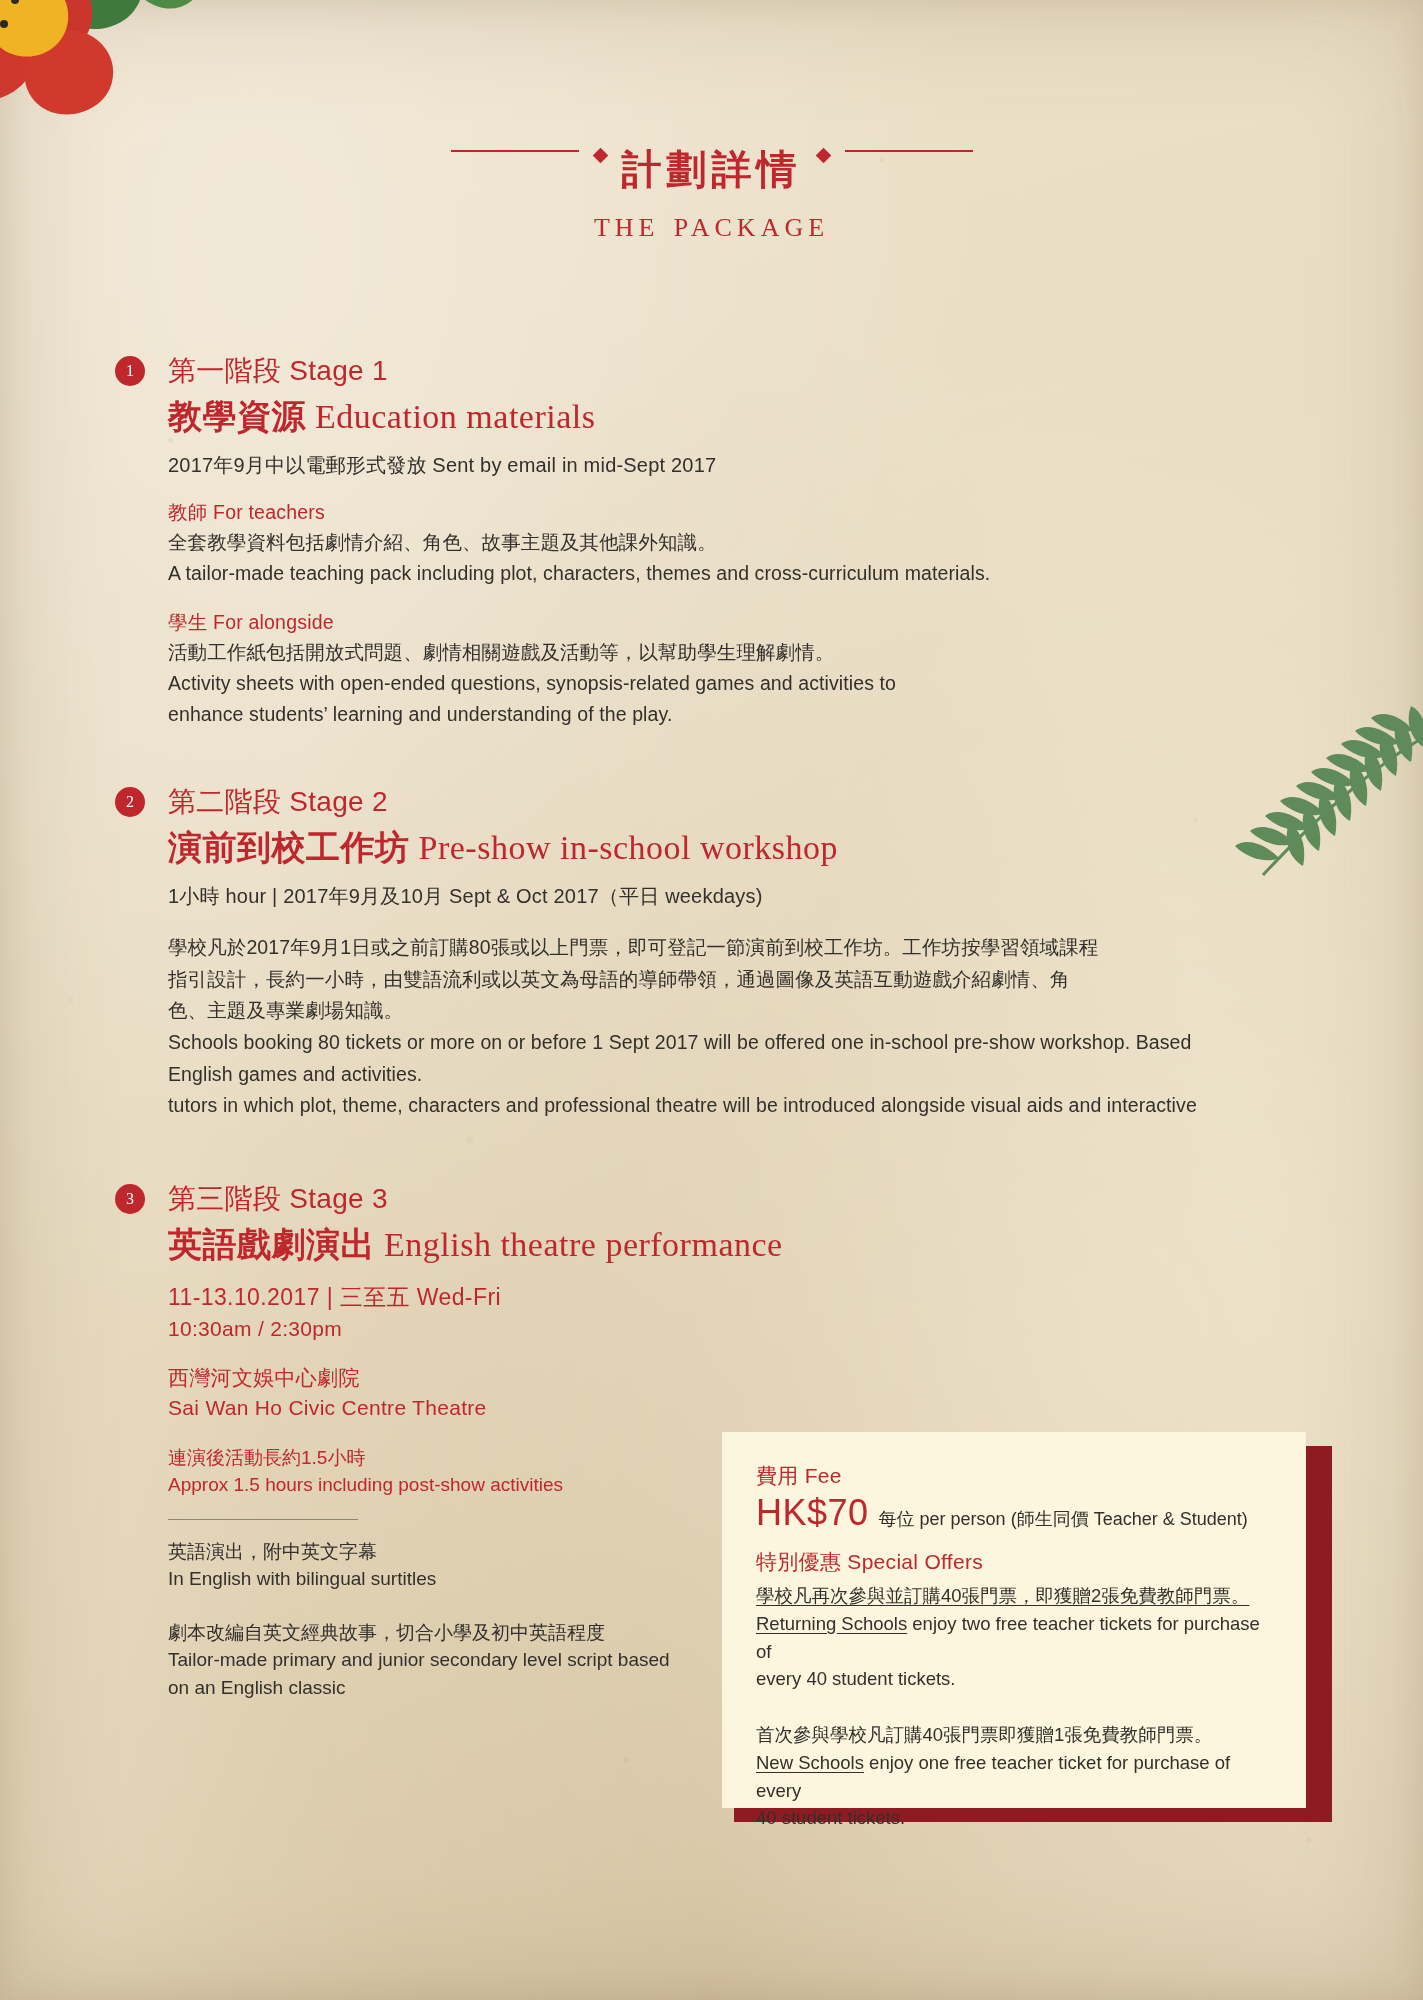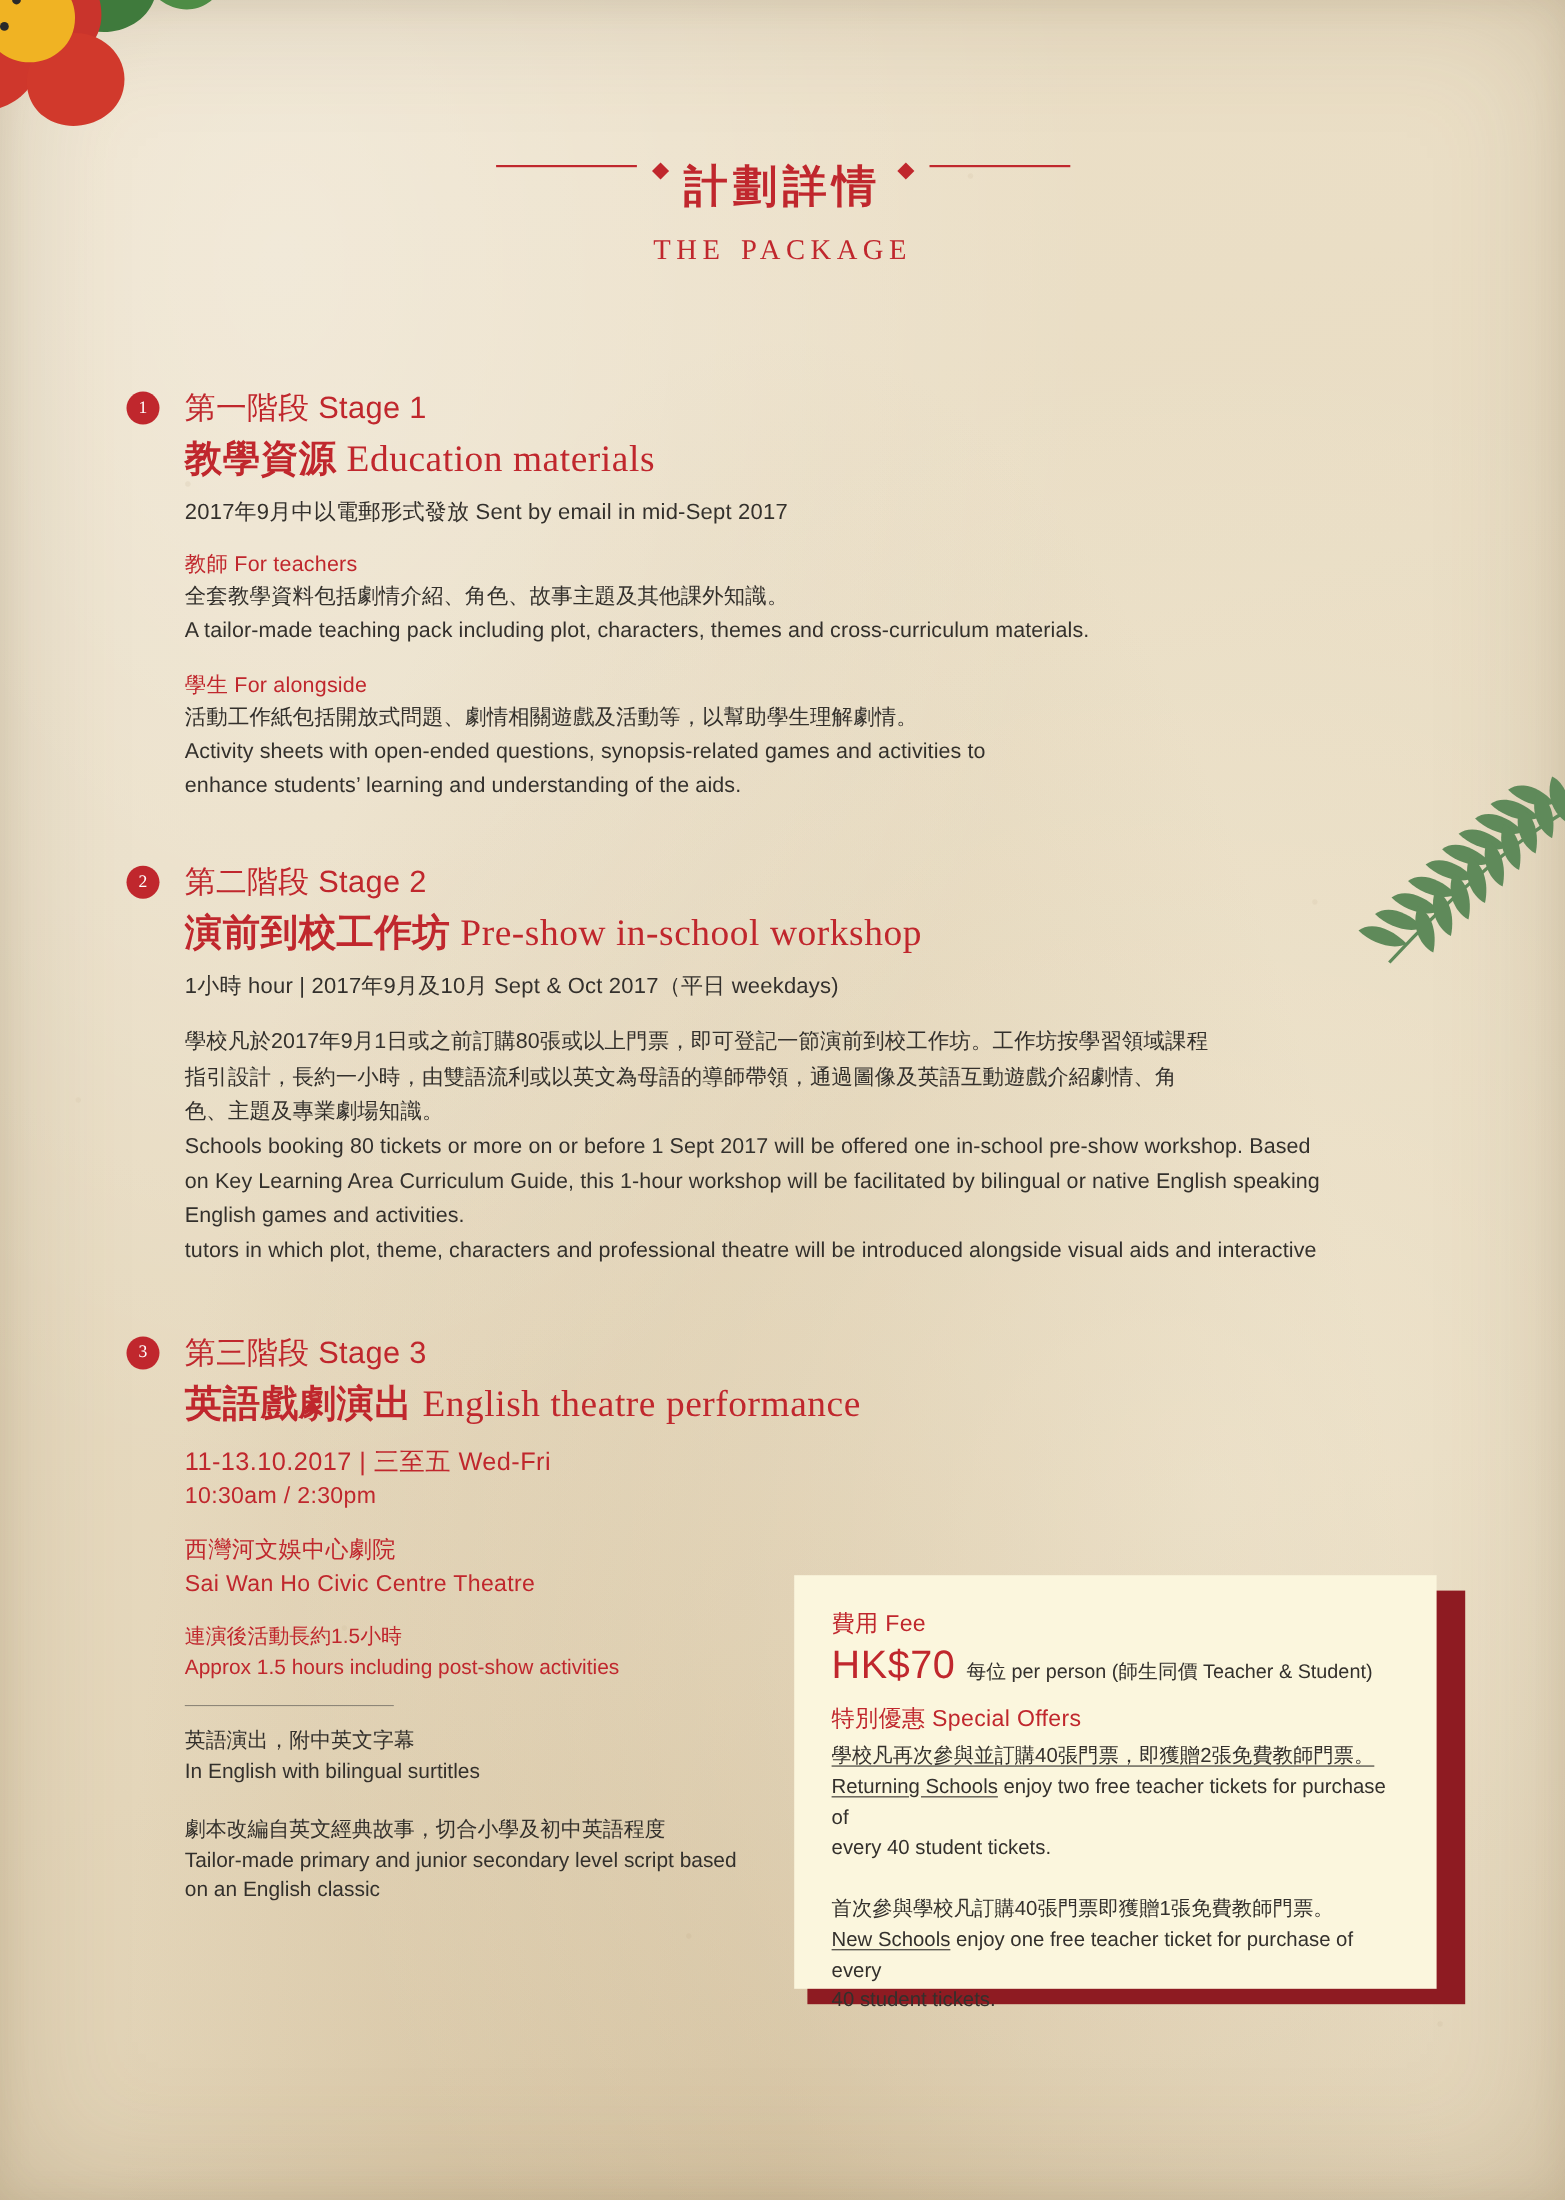--- a/index.html
+++ b/index.html
@@ -350,38 +350,37 @@
       </div>
       <div class="stage-sub">2017年9月中以電郵形式發放 Sent by email in mid-Sept 2017</div>
 
       <div class="red-sub">教師 For teachers</div>
       <p class="para">全套教學資料包括劇情介紹、角色、故事主題及其他課外知識。</p>
       <p class="para">A tailor-made teaching pack including plot, characters, themes and cross-curriculum materials.</p>
 
       <div class="red-sub">學生 For alongside</div>
       <p class="para">活動工作紙包括開放式問題、劇情相關遊戲及活動等，以幫助學生理解劇情。</p>
       <p class="para">Activity sheets with open-ended questions, synopsis-related games and activities to</p>
-      <p class="para">enhance students’ learning and understanding of the aids.</p>
+      <p class="para">enhance students’ learning and understanding of the play.</p>
     </section>
 
     <section class="stage gap-stage2">
       <div class="badge">2</div>
       <div class="stage-label">第二階段 Stage 2</div>
       <div class="stage-title">
         <span class="zh">演前到校工作坊</span>
         <span>Pre-show in-school workshop</span>
       </div>
       <div class="stage-sub">1小時 hour | 2017年9月及10月 Sept &amp; Oct 2017（平日 weekdays)</div>
 
       <div class="blocktext">
         <div>學校凡於2017年9月1日或之前訂購80張或以上門票，即可登記一節演前到校工作坊。工作坊按學習領域課程</div>
         <div>指引設計，長約一小時，由雙語流利或以英文為母語的導師帶領，通過圖像及英語互動遊戲介紹劇情、角</div>
         <div>色、主題及專業劇場知識。</div>
         <div>Schools booking 80 tickets or more on or before 1 Sept 2017 will be offered one in-school pre-show workshop. Based</div>
-        <div>on Key Learning Area Curriculum Guide, this 1-hour workshop will be facilitated by bilingual or native English speaking</div>
         <div>English games and activities.</div>
         <div>tutors in which plot, theme, characters and professional theatre will be introduced alongside visual aids and interactive</div>
       </div>
     </section>
 
     <section class="stage gap-stage3">
       <div class="badge">3</div>
       <div class="stage-label">第三階段 Stage 3</div>
       <div class="stage-title">
         <span class="zh">英語戲劇演出</span>

